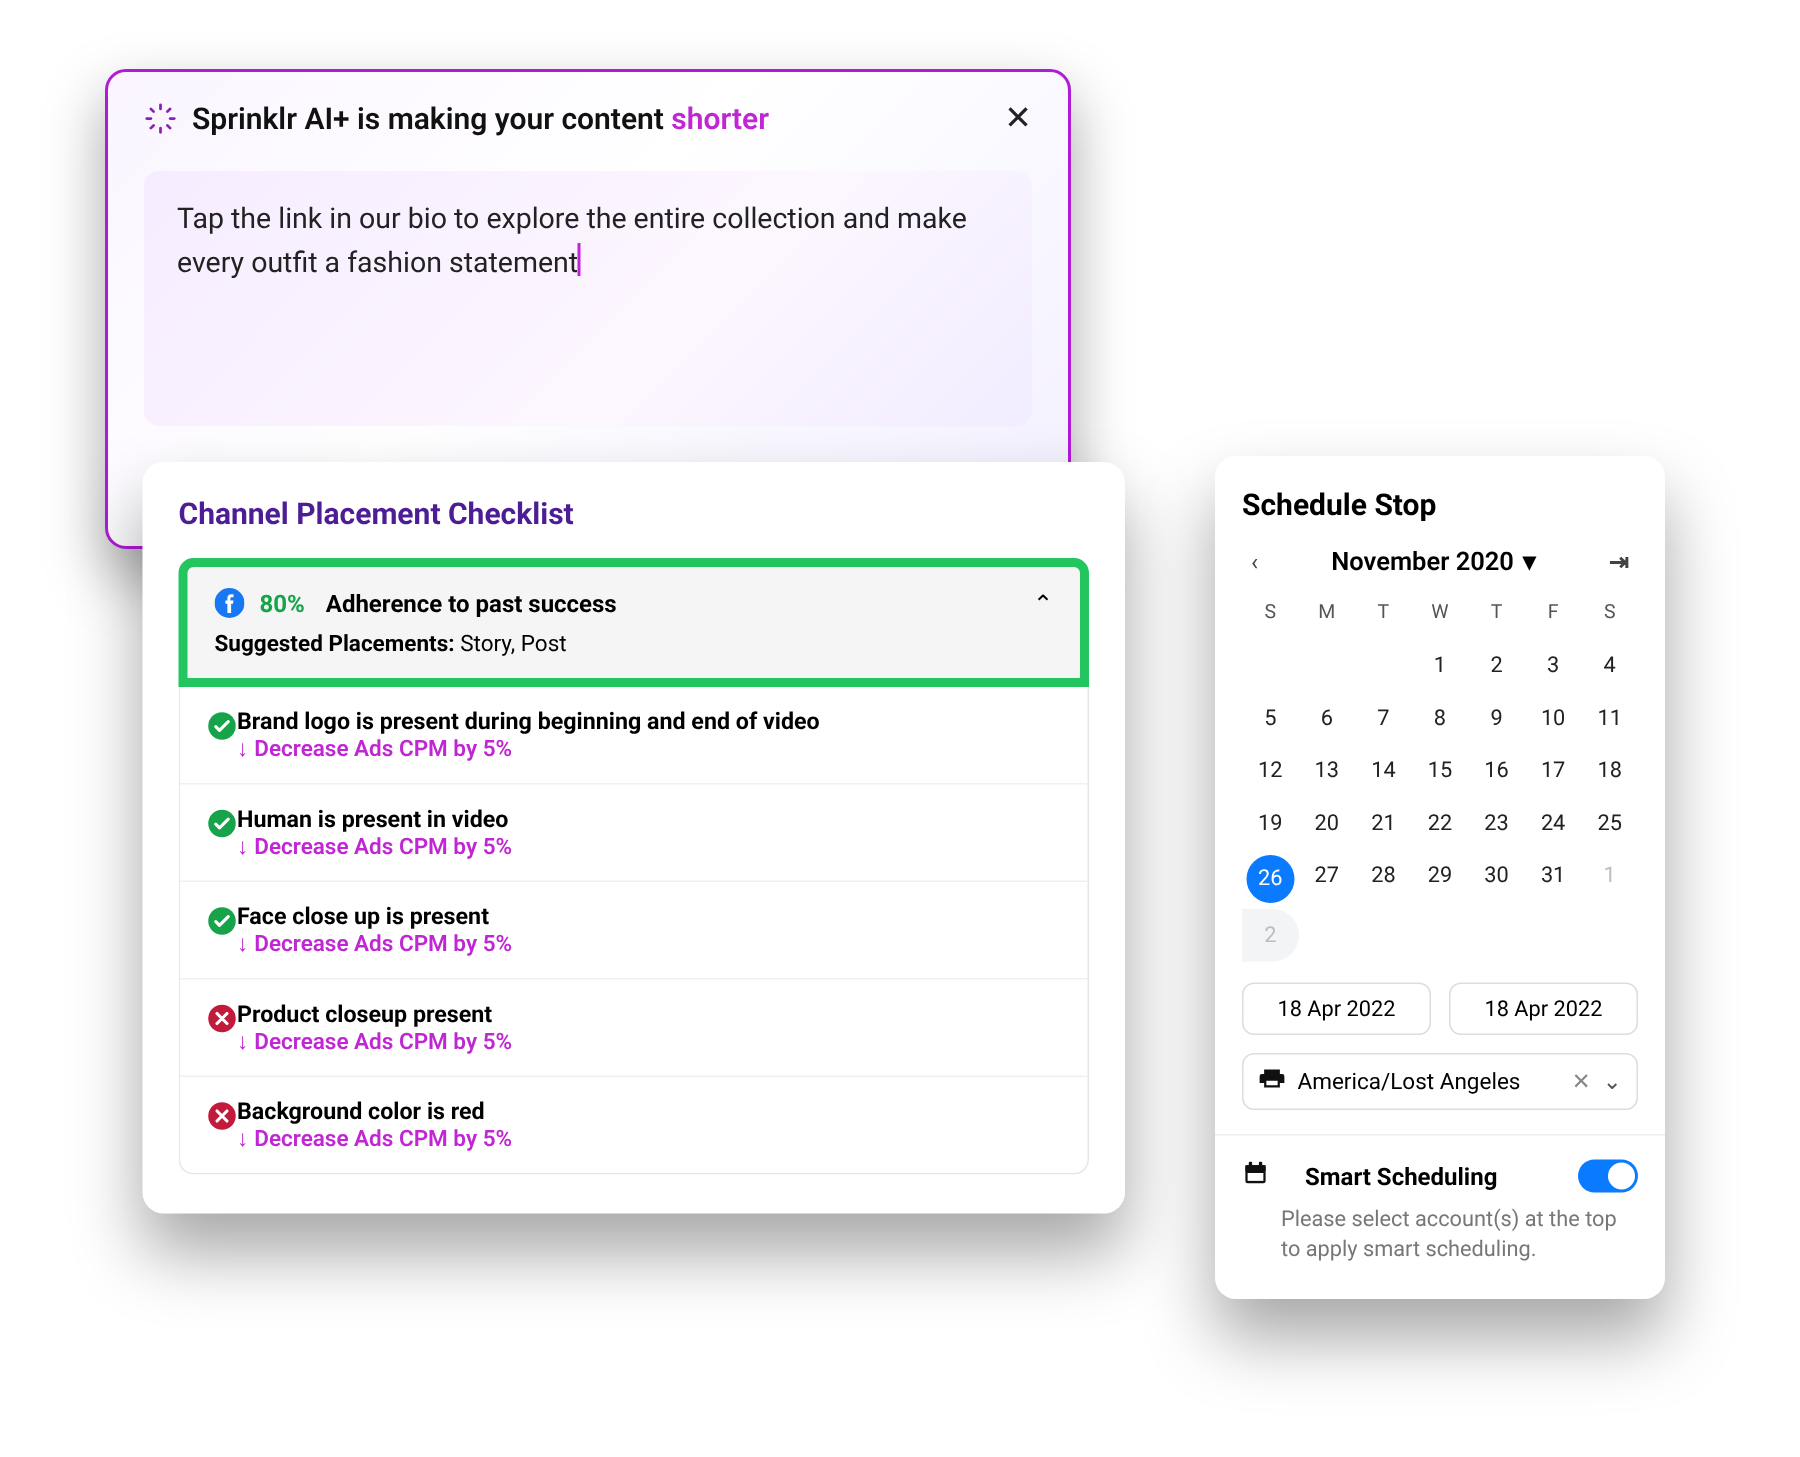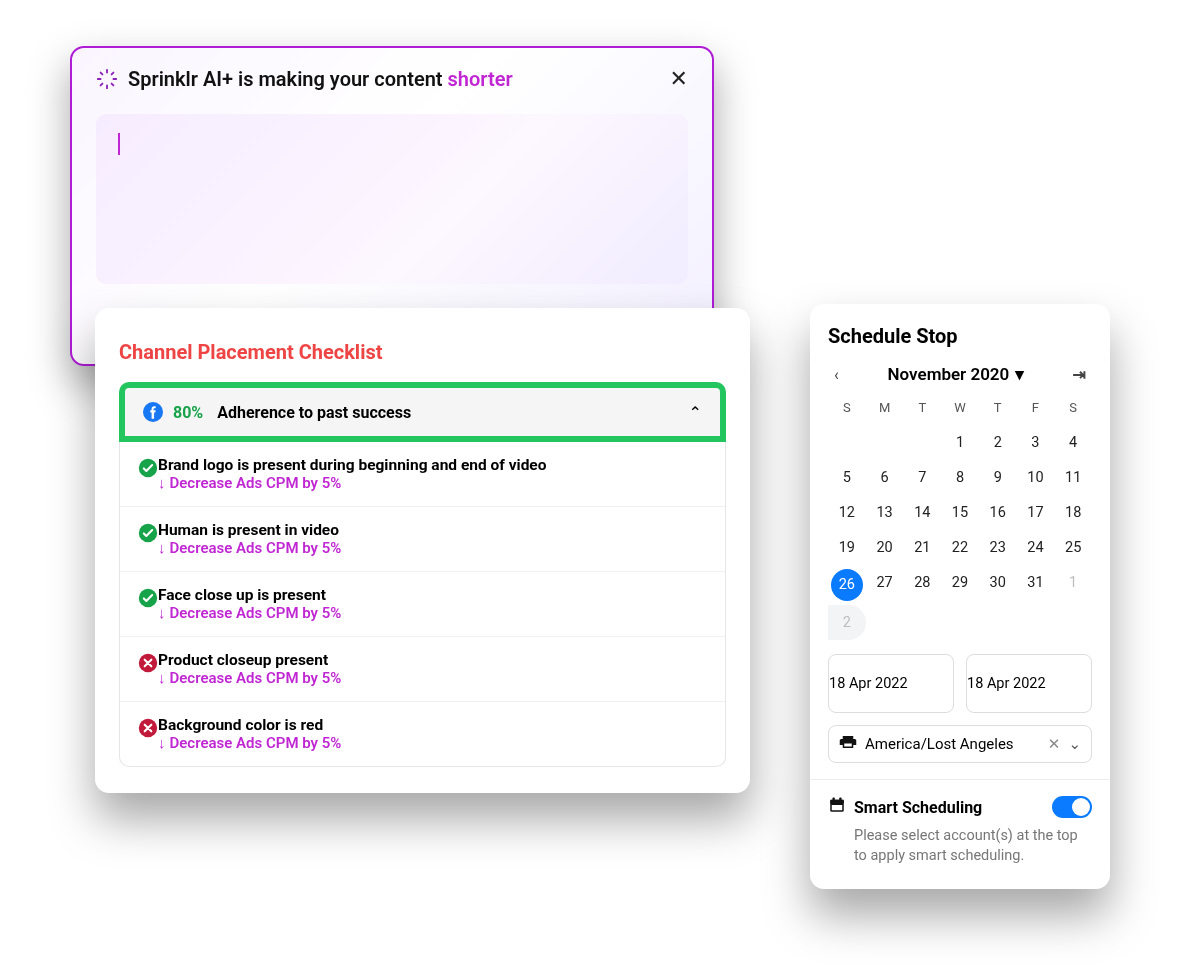--- a/index.html
+++ b/index.html
@@ -30,21 +30,21 @@
     background:#c026d3; color:#fff; border:none; border-radius:4px;
     font-size:18px; font-weight:600; padding:6px 14px; cursor:pointer;
   }
 
   
   .check-card {
     position:absolute; left:95px; top:308px; width:655px;
     background:#fff; border-radius:14px; padding:22px 24px 26px 24px;
     box-shadow: 0 26px 46px rgba(0,0,0,.35);
   }
-  .check-title { font-size:20px; font-weight:700; color:#ef4444; margin-bottom:18px;margin-top:10px; }
+  .check-title { font-size:20px; font-weight:700; color:#4c1d95; margin-bottom:18px; }
   .check-header {
     background:#f5f5f5; border:6px solid #22c55e; border-radius:10px 10px 0 0;
     padding:14px 18px;
   }
   .ch-row1 { display:flex; align-items:center; gap:10px; }
   .fb-icon { width:20px; height:20px; }
   .pct { color:#16a34a; font-weight:700; font-size:16px; }
   .ch-label { font-weight:700; font-size:16px; margin-left:4px; }
   .chev { margin-left:auto; font-size:16px; }
   .ch-row2 { margin-top:8px; font-size:15px; }
@@ -66,26 +66,26 @@
   .cal-nav { display:flex; align-items:center; justify-content:center; gap:10px; margin-bottom:10px; }
   .cal-nav .nav { font-size:16px; padding:0 6px; cursor:pointer; color:#444; }
   .cal-month { font-size:17px; font-weight:600; display:flex; align-items:center; gap:6px; flex:1; justify-content:center; }
   .cal-grid { display:grid; grid-template-columns: repeat(7,1fr); text-align:center; }
   .cal-dow { font-size:13px; color:#555; padding:6px 0 10px 0; }
   .cal-day { font-size:14.5px; color:#222; padding:9px 0; border-radius:8px; cursor:pointer; }
   .cal-day.oom { color:#bdbdbd; }
   .cal-day.sel { background:#0a7bff; color:#fff; border-radius:50%; width:32px; height:32px; line-height:32px; padding:0; margin:4px auto; }
   .last-row-bg { background:#f3f4f6; border-radius:20px; }
   .date-inputs { display:flex; gap:12px; margin-top:14px; }
-  .date-input { flex:1; border:1px solid #ddd; border-radius:8px; padding:20px 0; text-align:left; font-size:14.5px; }
+  .date-input { flex:1; border:1px solid #ddd; border-radius:8px; padding:8px 0; text-align:center; font-size:14.5px; }
   .tz-row { margin-top:12px; border:1px solid #ddd; border-radius:8px; padding:8px 10px; display:flex; align-items:center; gap:8px; font-size:15px;text-align:right; }
   .tz-row .x { color:#888; cursor:pointer; margin-left:auto; }
   .tz-row .dd { color:#555; cursor:pointer; }
   .divider { height:1px; background:#eee; margin:16px -18px; }
-  .ss-row { display:flex; align-items:center; gap:8px; font-weight:700; font-size:16px; }
+  .ss-row { display:flex; align-items:center; gap:24px; font-weight:700; font-size:16px; }
   .toggle { margin-left:auto; width:40px; height:22px; background:#0a7bff; border-radius:12px; position:relative; }
   .toggle::after { content:''; position:absolute; right:2px; top:2px; width:18px; height:18px; background:#fff; border-radius:50%; }
   .ss-sub { color:#777; font-size:14.5px; margin:8px 0 0 26px; line-height:1.4; }
 </style>
 </head>
 <body>
 
 <div class="stage">
 
   <div class="ai-card">
@@ -103,38 +103,42 @@
               <line x1="17" y1="7" x2="19" y2="5"></line>
             </g>
           </svg>
       </span>
       <span class="ai-title">
         <span>Sprinklr AI+ is making your content </span><span class="accent">shorter</span>
       </span>
       <button class="ai-close">✕</button>
     </div>
     <div class="ai-textbox">
-      <span class="cursor"></span>
+      <span>Tap the link in our bio to explore the entire collection and make every outfit a fashion statement</span><span class="cursor"></span>
     </div>
     <button class="stop-btn">Stop</button>
   </div>
 
   <div class="check-card">
     <div class="check-title">Channel Placement Checklist</div>
     <div class="check-header">
       <div class="ch-row1">
         <span class="fb-icon">
           <svg viewBox="0 0 24 24" width="20" height="20">
               <circle cx="12" cy="12" r="12" fill="#1877F2"></circle>
               <path fill="#fff" d="M15.5 12.5h-2.2V20h-3v-7.5H8.7v-2.6h1.6V8.1c0-2 1.2-3.1 3-3.1.9 0 1.7.1 1.9.1v2.3h-1.3c-1 0-1.2.5-1.2 1.2v1.3h2.5l-.4 2.6z"></path>
             </svg>
         </span>
         <span class="pct">80%</span>
         <span class="ch-label">Adherence to past success</span>
         <span class="chev">⌃</span>
+      </div>
+      <div class="ch-row2">
+        <b>Suggested Placements:</b>
+        <span>Story, Post</span>
       </div>
     </div>
     <div class="check-list" id="check-list">
         <div class="check-item">
           <span class="ok-icon"><svg viewBox="0 0 24 24" width="20" height="20">
               <circle cx="12" cy="12" r="11" fill="#16a34a"></circle>
               <path d="M7 12.5l3 3 7-7" stroke="#fff" stroke-width="2.5" fill="none" stroke-linecap="round" stroke-linejoin="round"></path>
             </svg></span>
           <div class="ci-text">
             <div class="t">Brand logo is present during beginning and end of video</div>

